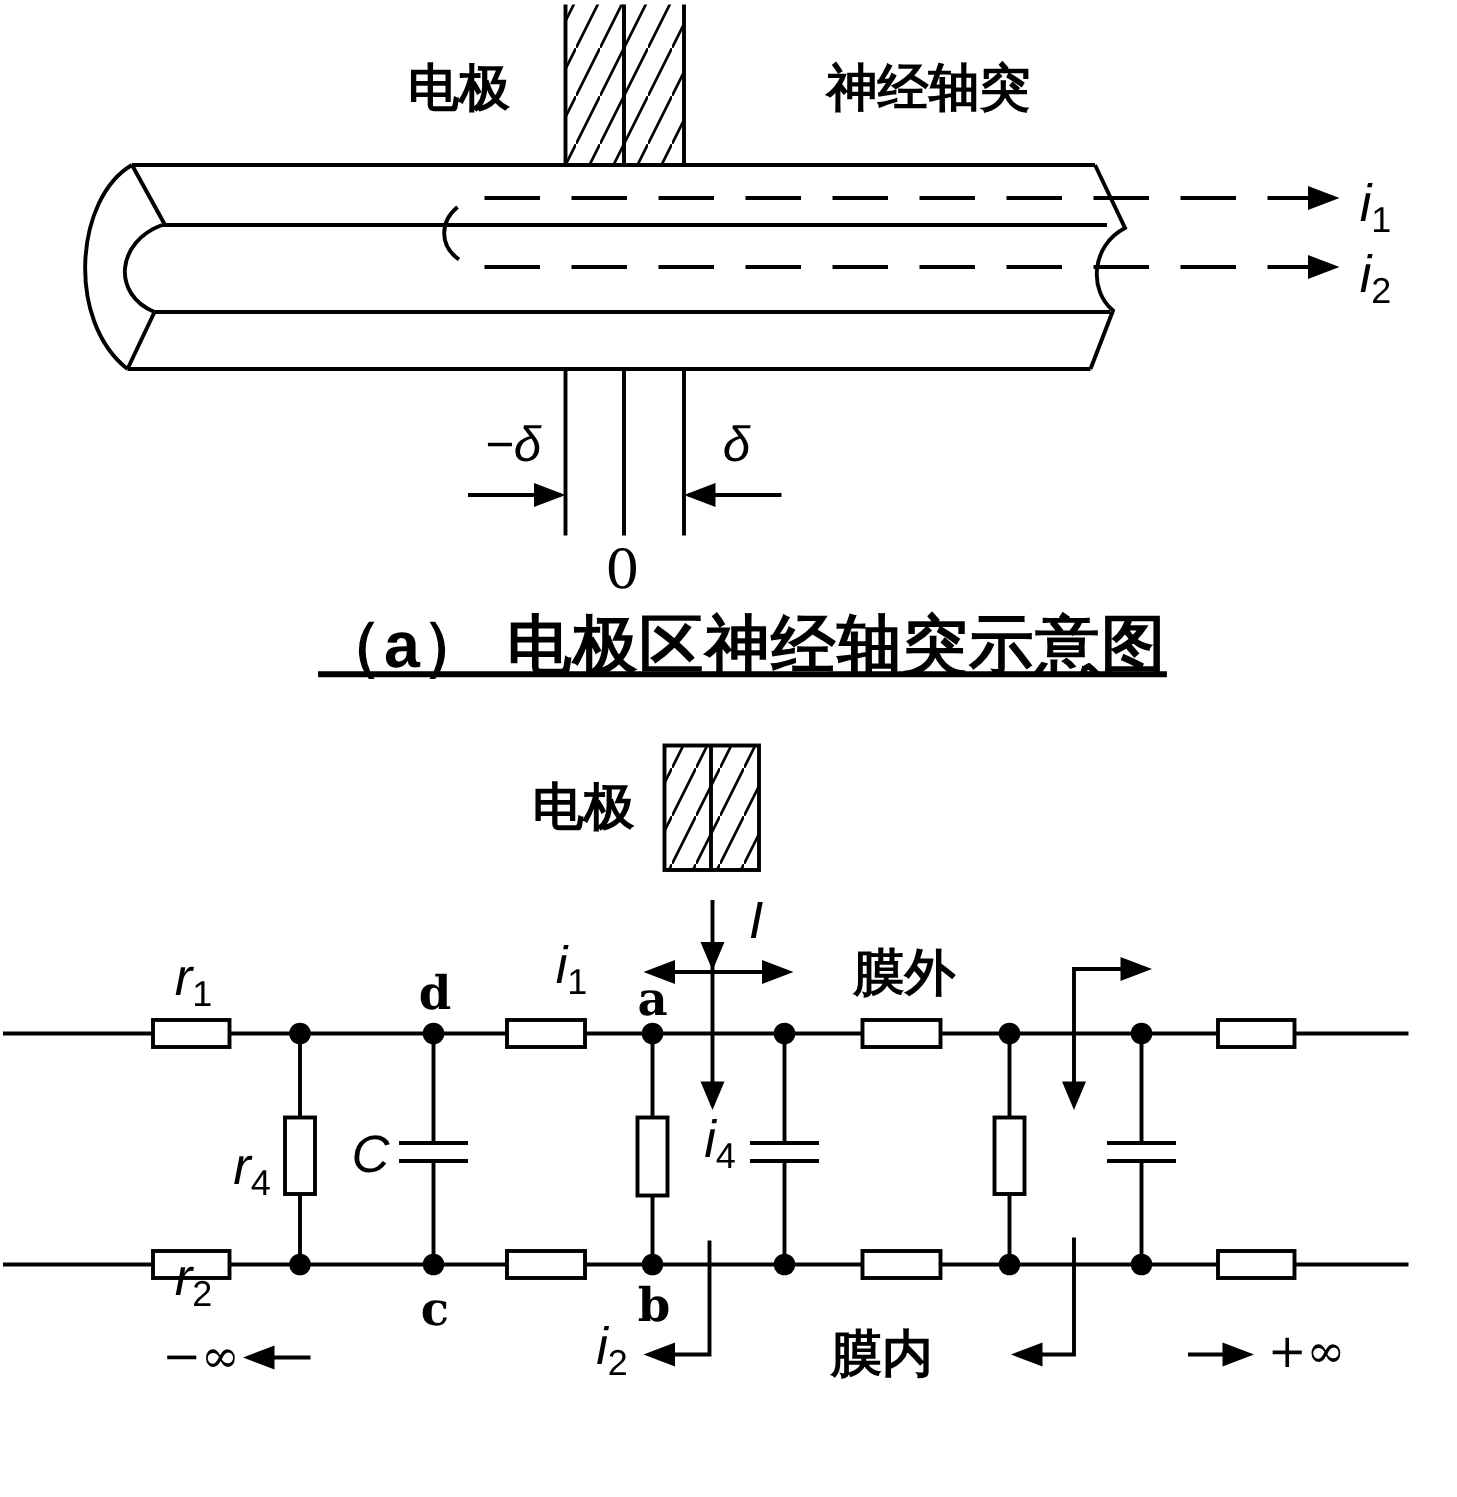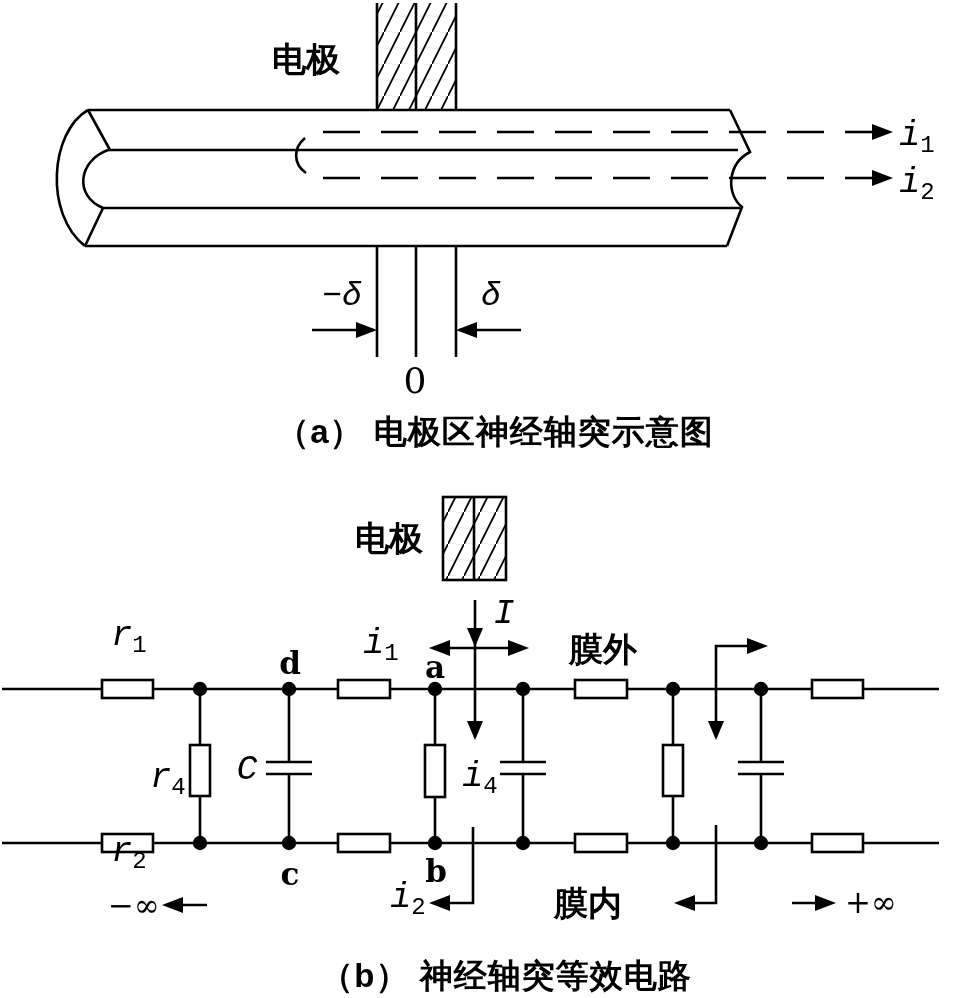--- a/index.html
+++ b/index.html
@@ -13,22 +13,22 @@
   }
   .stage svg { position: absolute; left: 0; top: 0; }
   .lbl {
     position: absolute;
     transform: translate(-50%, -50%);
     white-space: nowrap;
     color: #000;
     line-height: 1;
   }
   .cn  { font-family: "Liberation Sans", "DejaVu Sans", sans-serif; font-weight: 700; font-size: 34px; }
-  .cap { font-family: "Liberation Sans", "DejaVu Sans", sans-serif; font-weight: 700; font-size: 33px; letter-spacing: 1px; }
-  .math { font-family: Liberation Mono, monospace; font-style: italic; font-size: 35px; }
+  .cap { font-family: "Liberation Sans", "DejaVu Sans", sans-serif; font-weight: 700; font-size: 43px; letter-spacing: 1px; text-decoration: underline; }
+  .math { font-family: Liberation Sans, sans-serif; font-style: italic; font-size: 35px; }
   .math sub { font-style: normal; font-size: 24px; line-height: 0; vertical-align: -0.30em; }
   .rom  { font-family: "DejaVu Serif", "Liberation Serif", serif; font-size: 36px; }
   .inf  { font-family: "DejaVu Serif", "Liberation Serif", serif; font-size: 31px; }
   .node { font-family: "DejaVu Serif", "Liberation Serif", serif; font-weight: 700; font-size: 31px; }
 </style>
 </head>
 <body>
 
 <div class="stage">
 
@@ -138,47 +138,47 @@
       <polygon points="674,903 695,895 695,911" fill="#000000" stroke="none"></polygon>
 
       <path d="M168,905 H207"></path>
       <polygon points="162,905 183,897 183,913" fill="#000000" stroke="none"></polygon>
       <path d="M792,903 H830"></path>
       <polygon points="836,903 815,895 815,911" fill="#000000" stroke="none"></polygon>
     </g>
   </svg>
 
   <div class="lbl cn" style="left:306px; top:59px">电极</div>
+  <div class="lbl cn" style="left:619px; top:59px">神经轴突</div>
 
   <div class="lbl math" style="left:917px; top:136px"><span>i</span><sub>1</sub></div>
   <div class="lbl math" style="left:917px; top:183px"><span>i</span><sub>2</sub></div>
 
   <div class="lbl math" style="left:342px; top:296px; font-size:33px">−δ</div>
   <div class="lbl math" style="left:491px; top:296px; font-size:33px">δ</div>
   <div class="lbl rom" style="left:415px; top:381px">0</div>
 
   <div class="lbl cap" style="left:495px; top:431px">（a） 电极区神经轴突示意图</div>
 
   <div class="lbl cn" style="left:389px; top:538px">电极</div>
   <div class="lbl math" style="left:504px; top:614px">I</div>
   <div class="lbl cn" style="left:603px; top:649px">膜外</div>
   <div class="lbl cn" style="left:588px; top:903px">膜内</div>
 
   <div class="lbl math" style="left:381px; top:644px"><span>i</span><sub>1</sub></div>
-  <div class="lbl math" style="left:480px; top:777px"><span>i</span><sub>4</sub></div>
+  <div class="lbl math" style="left:480px; top:760px"><span>i</span><sub>4</sub></div>
   <div class="lbl math" style="left:408px; top:898px"><span>i</span><sub>2</sub></div>
 
-  <div class="lbl math" style="left:129px; top:636px"><span>r</span><sub>1</sub></div>
+  <div class="lbl math" style="left:129px; top:652px"><span>r</span><sub>1</sub></div>
   <div class="lbl math" style="left:129px; top:852px"><span>r</span><sub>2</sub></div>
   <div class="lbl math" style="left:168px; top:778px"><span>r</span><sub>4</sub></div>
   <div class="lbl math" style="left:247px; top:770px">C</div>
 
   <div class="lbl node" style="left:290px; top:663px">d</div>
   <div class="lbl node" style="left:435px; top:667px">a</div>
   <div class="lbl node" style="left:290px; top:874px">c</div>
   <div class="lbl node" style="left:436px; top:871px">b</div>
 
   <div class="lbl inf" style="left:134px; top:905px">−∞</div>
   <div class="lbl inf" style="left:871px; top:902px">+∞</div>
 
-  <div class="lbl cap" style="left:506px; top:975px">（b） 神经轴突等效电路</div>
 
 </div>
 
 </body></html>

